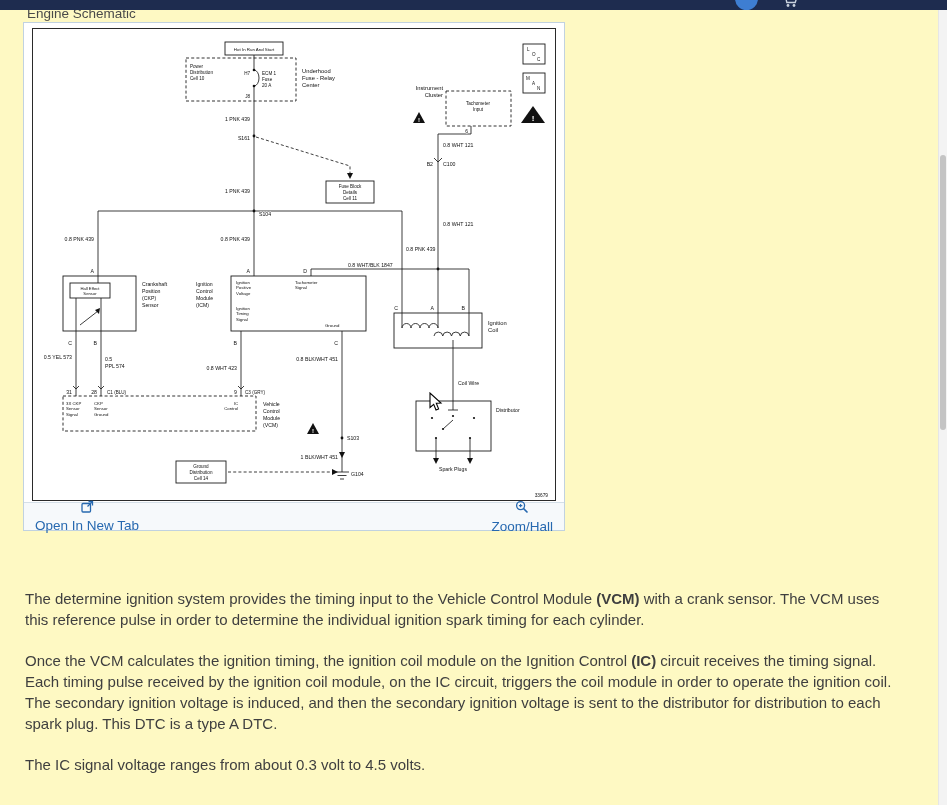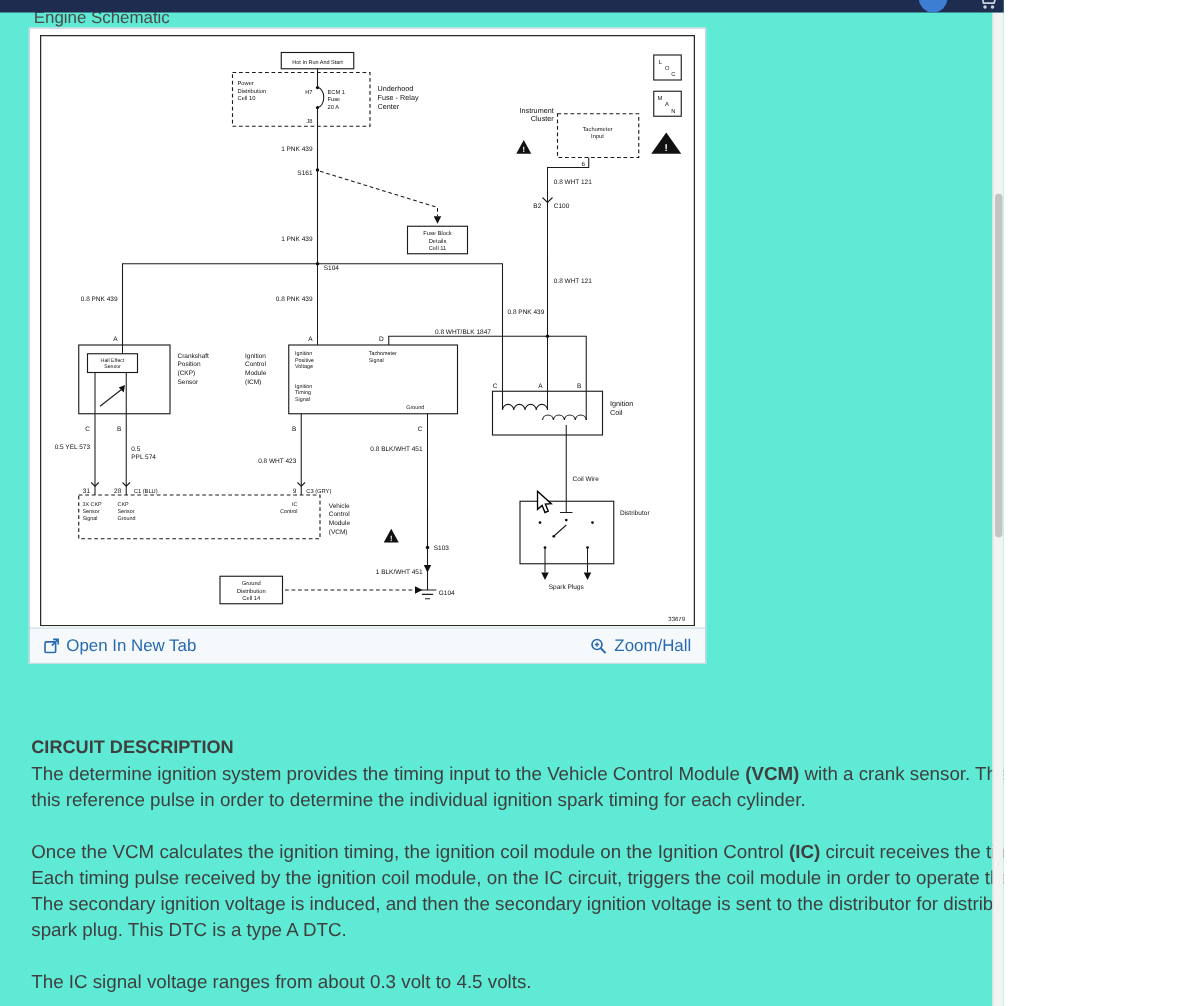--- a/index.html
+++ b/index.html
@@ -1,16 +1,16 @@
 <!DOCTYPE html>
 <html><head>
 <meta charset="utf-8">
 <style>
   html,body{margin:0;padding:0;background:#fff;}
-  .page{position:relative;width:803px;height:805px;background:#5eead4;overflow:hidden;
+  .page{position:relative;width:947px;height:805px;background:#fef9c3;overflow:hidden;
         font-family:"Liberation Sans",sans-serif;color:#3f3f3f;}
   .topbar{position:absolute;left:0;top:0;width:947px;height:10px;background:#1e2c4f;z-index:5;}
   .avatar{position:absolute;left:735px;top:-13px;width:23px;height:23px;border-radius:50%;background:#3e7ed2;}
   .cart{position:absolute;left:782px;top:-7px;width:18px;height:16px;color:#c9d2de;}
   .section-title{position:absolute;left:27px;top:6px;font-size:13.5px;color:#4a4a4a;z-index:4;}
 
   .viewer{position:absolute;left:23px;top:22px;width:540px;border:1px solid #c1d2e0;background:#fff;}
   .stage{padding:5px 0 0 8px;height:474px;}
   .schematic{display:block;font-family:"Liberation Sans",sans-serif;}
   .frame{fill:#fff;stroke:#2a2a2a;stroke-width:1;}
@@ -19,21 +19,21 @@
   .bx rect{fill:none;stroke:#1b1b1b;stroke-width:0.9;}
   .bxd rect{fill:none;stroke:#1b1b1b;stroke-width:0.9;stroke-dasharray:3 2.2;}
   .dots circle{fill:#111;}
   .arr polygon{fill:#111;}
   .wt{fill:#111;}
   .wtx{fill:#fff;font-weight:bold;}
   .sl-g text{fill:#111;stroke:#fff;stroke-width:1;paint-order:stroke;stroke-linejoin:round;}
 
   .viewer-footer{height:27px;border-top:1px solid #d4dfe8;background:#f6f9fb;
       display:flex;justify-content:space-between;align-items:center;padding:0 11px;}
-  .vlink{display:flex;align-items:center;gap:5px;color:#2769b0;font-size:13.5px;text-decoration:none;}
+  .vlink{display:flex;align-items:center;gap:5px;color:#2769b0;font-size:13.5px;text-decoration:none;flex-direction:column;}
   .licon{flex:0 0 auto;}
 
   .description{position:absolute;left:25px;top:588px;width:881px;font-size:15px;line-height:21px;color:#3f3f3f;}
   .desc-heading{font-weight:bold;font-size:14.5px;line-height:21px;}
   .desc-p{margin:20px 0 0;}
   .desc-wrap .desc-p:first-child{margin-top:0;}
   .desc-p b{font-weight:bold;}
 
   .scrollbar{position:absolute;right:0;top:10px;width:8px;height:795px;background:#f3f3f3;border-left:1px solid #e6e6e6;}
   .thumb{position:absolute;left:1px;top:145px;width:6px;height:275px;background:#c4c4c4;border-radius:3px;}
@@ -270,21 +270,20 @@
           <circle cx="5.6" cy="5.6" r="4" fill="none" stroke="#2769b0" stroke-width="1.3"></circle>
           <path d="M8.6,8.6 L12.5,12.5" stroke="#2769b0" stroke-width="1.6"></path>
           <path d="M3.9,5.6 H7.3 M5.6,3.9 V7.3" stroke="#2769b0" stroke-width="1.1"></path>
         </svg>
         <span>Zoom/Hall</span>
       </a>
     </div>
   </div>
 
   <div class="description">
-    <div class="desc-heading">CIRCUIT DESCRIPTION</div>
     <div class="desc-wrap">
         <p class="desc-p"><span>The determine ignition system provides the timing input to the Vehicle Control Module </span><b>(VCM)</b><span> with a crank sensor. The VCM uses this reference pulse in order to determine the individual ignition spark timing for each cylinder.</span></p>
         <p class="desc-p"><span>Once the VCM calculates the ignition timing, the ignition coil module on the Ignition Control </span><b>(IC)</b><span> circuit receives the timing signal. Each timing pulse received by the ignition coil module, on the IC circuit, triggers the coil module in order to operate the ignition coil. The secondary ignition voltage is induced, and then the secondary ignition voltage is sent to the distributor for distribution to each spark plug. This DTC is a type A DTC.</span></p>
         <p class="desc-p"><span>The IC signal voltage ranges from about 0.3 volt to 4.5 volts.</span></p>
       </div>
   </div>
 
   <div class="scrollbar">
     <div class="thumb"></div>
   </div>

